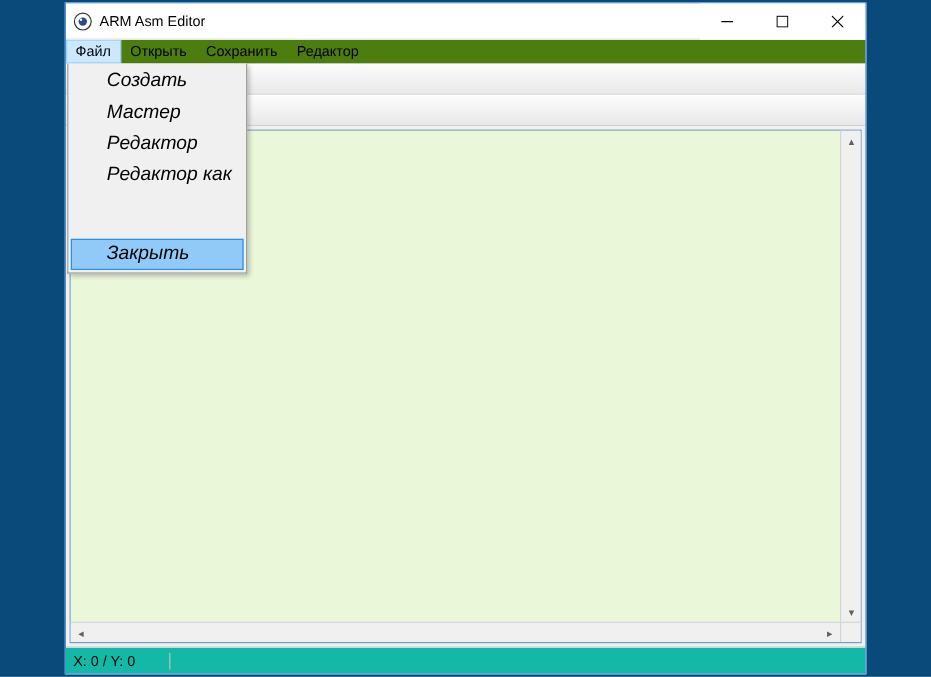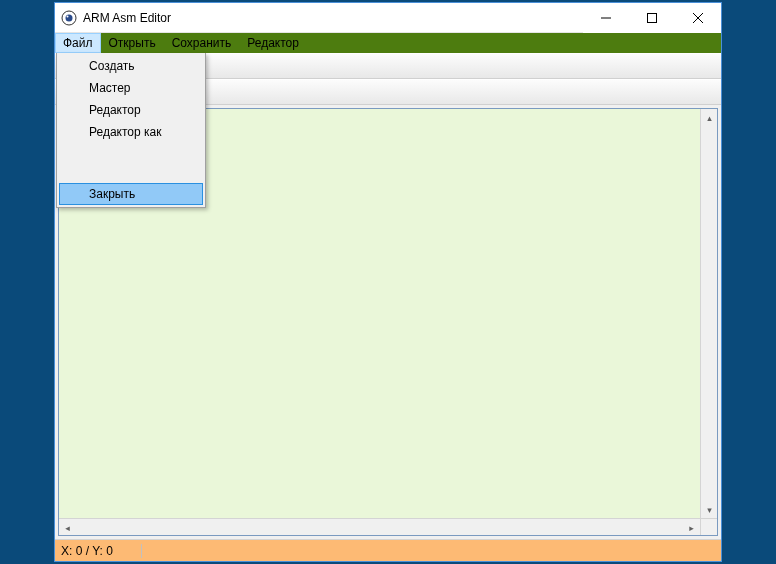--- a/index.html
+++ b/index.html
@@ -46,22 +46,23 @@
   
   .dropdown {
     position: absolute; top: 50px; left: 1px;
     background: #f0f0f0; border: 1px solid #a0a0a0;
     box-shadow: 2px 2px 4px rgba(0,0,0,0.25);
     width: 150px; z-index: 100;
     border-top: none;
     padding: 2px;
   }
   .dropdown-item {
-    padding: 4px 6px 4px 30px; font-size: 12px; color: #000;
+    padding: 4px 6px 4px 30px; font-size: 16px; color: #000;
     cursor: default;
+    font-style: italic;
   }
   .dropdown-item.highlight {
     background: #91c9f7; border: 1px solid #2a90e0; padding: 3px 5px 3px 29px; margin-top: 40px;
   }
 
   
   .toolbar-area {
     height: 26px; background: linear-gradient(#fcfcfc, #e8e8e8);
     border-top: 1px solid #fff; border-bottom: 1px solid #d0d0d0;
   }
@@ -92,21 +93,21 @@
     position: absolute; right: 0; bottom: 0; width: 17px; height: 17px;
     background: #f0f0f0; border-left: 1px solid #d4d4d4; border-top: 1px solid #d4d4d4;
   }
   .scroll-btn {
     width: 17px; height: 17px; display: flex; align-items: center; justify-content: center;
     color: #606060; font-size: 9px;
   }
 
   
   .statusbar {
-    height: 22px; background: #fdba74; border-top: 1px solid #d4d4d4;
+    height: 22px; background: #14b8a6; border-top: 1px solid #d4d4d4;
     display: flex; align-items: center; padding: 0 6px; font-size: 12px; color: #000;
   }
   .status-sep {
     width: 1px; height: 14px; background: #c0c0c0; margin: 0 8px 0 28px;
   }
 </style>
 </head>
 <body>
 
 <div class="window">

